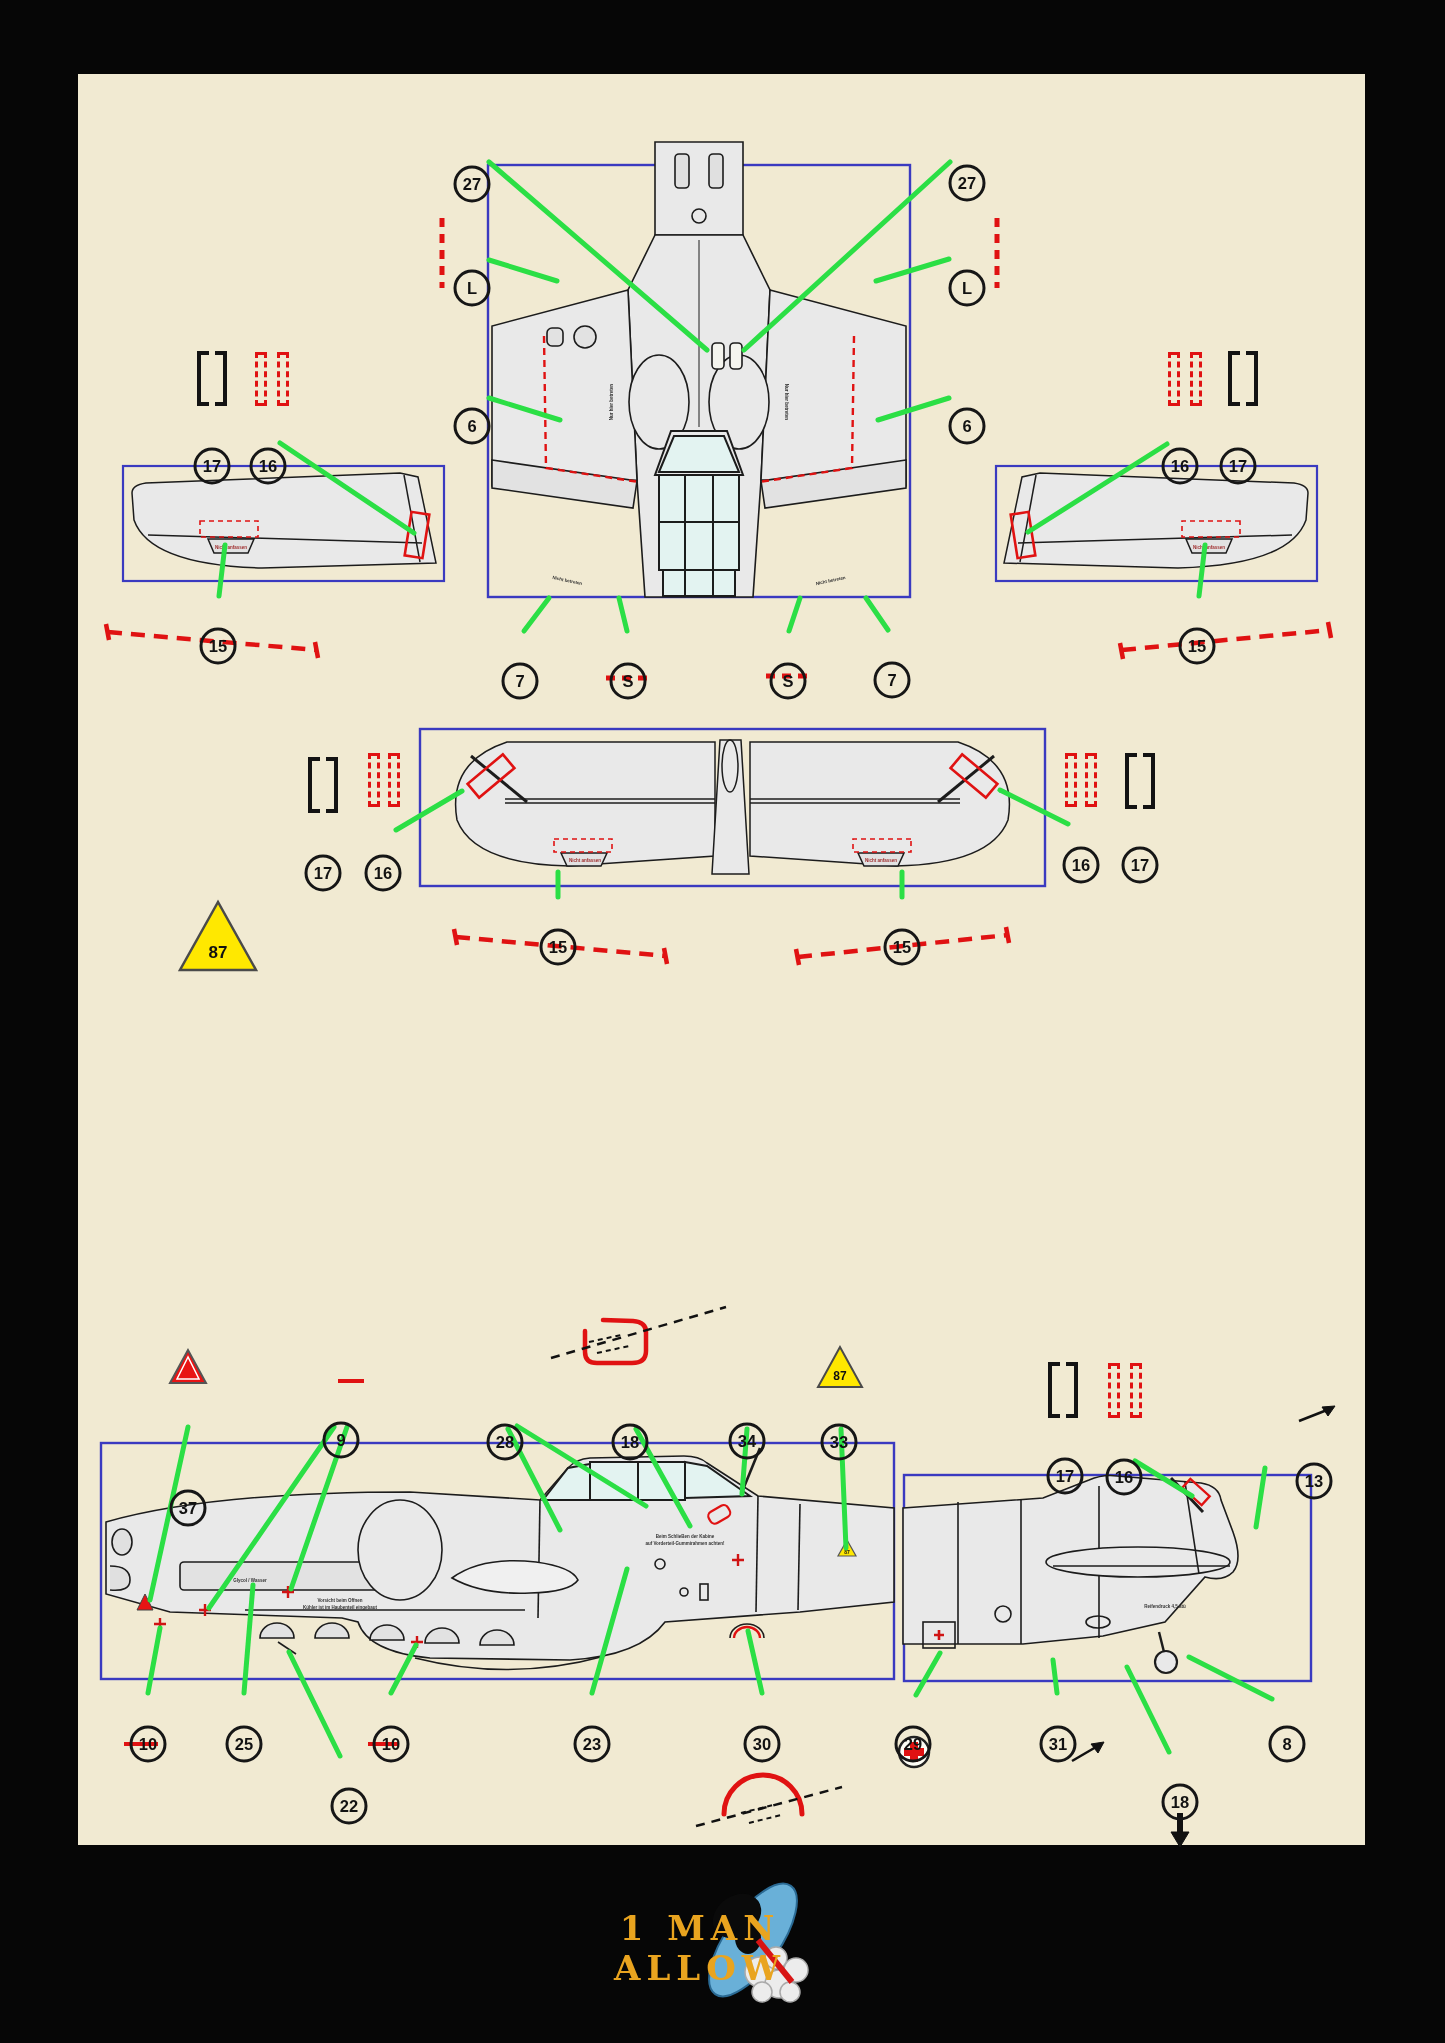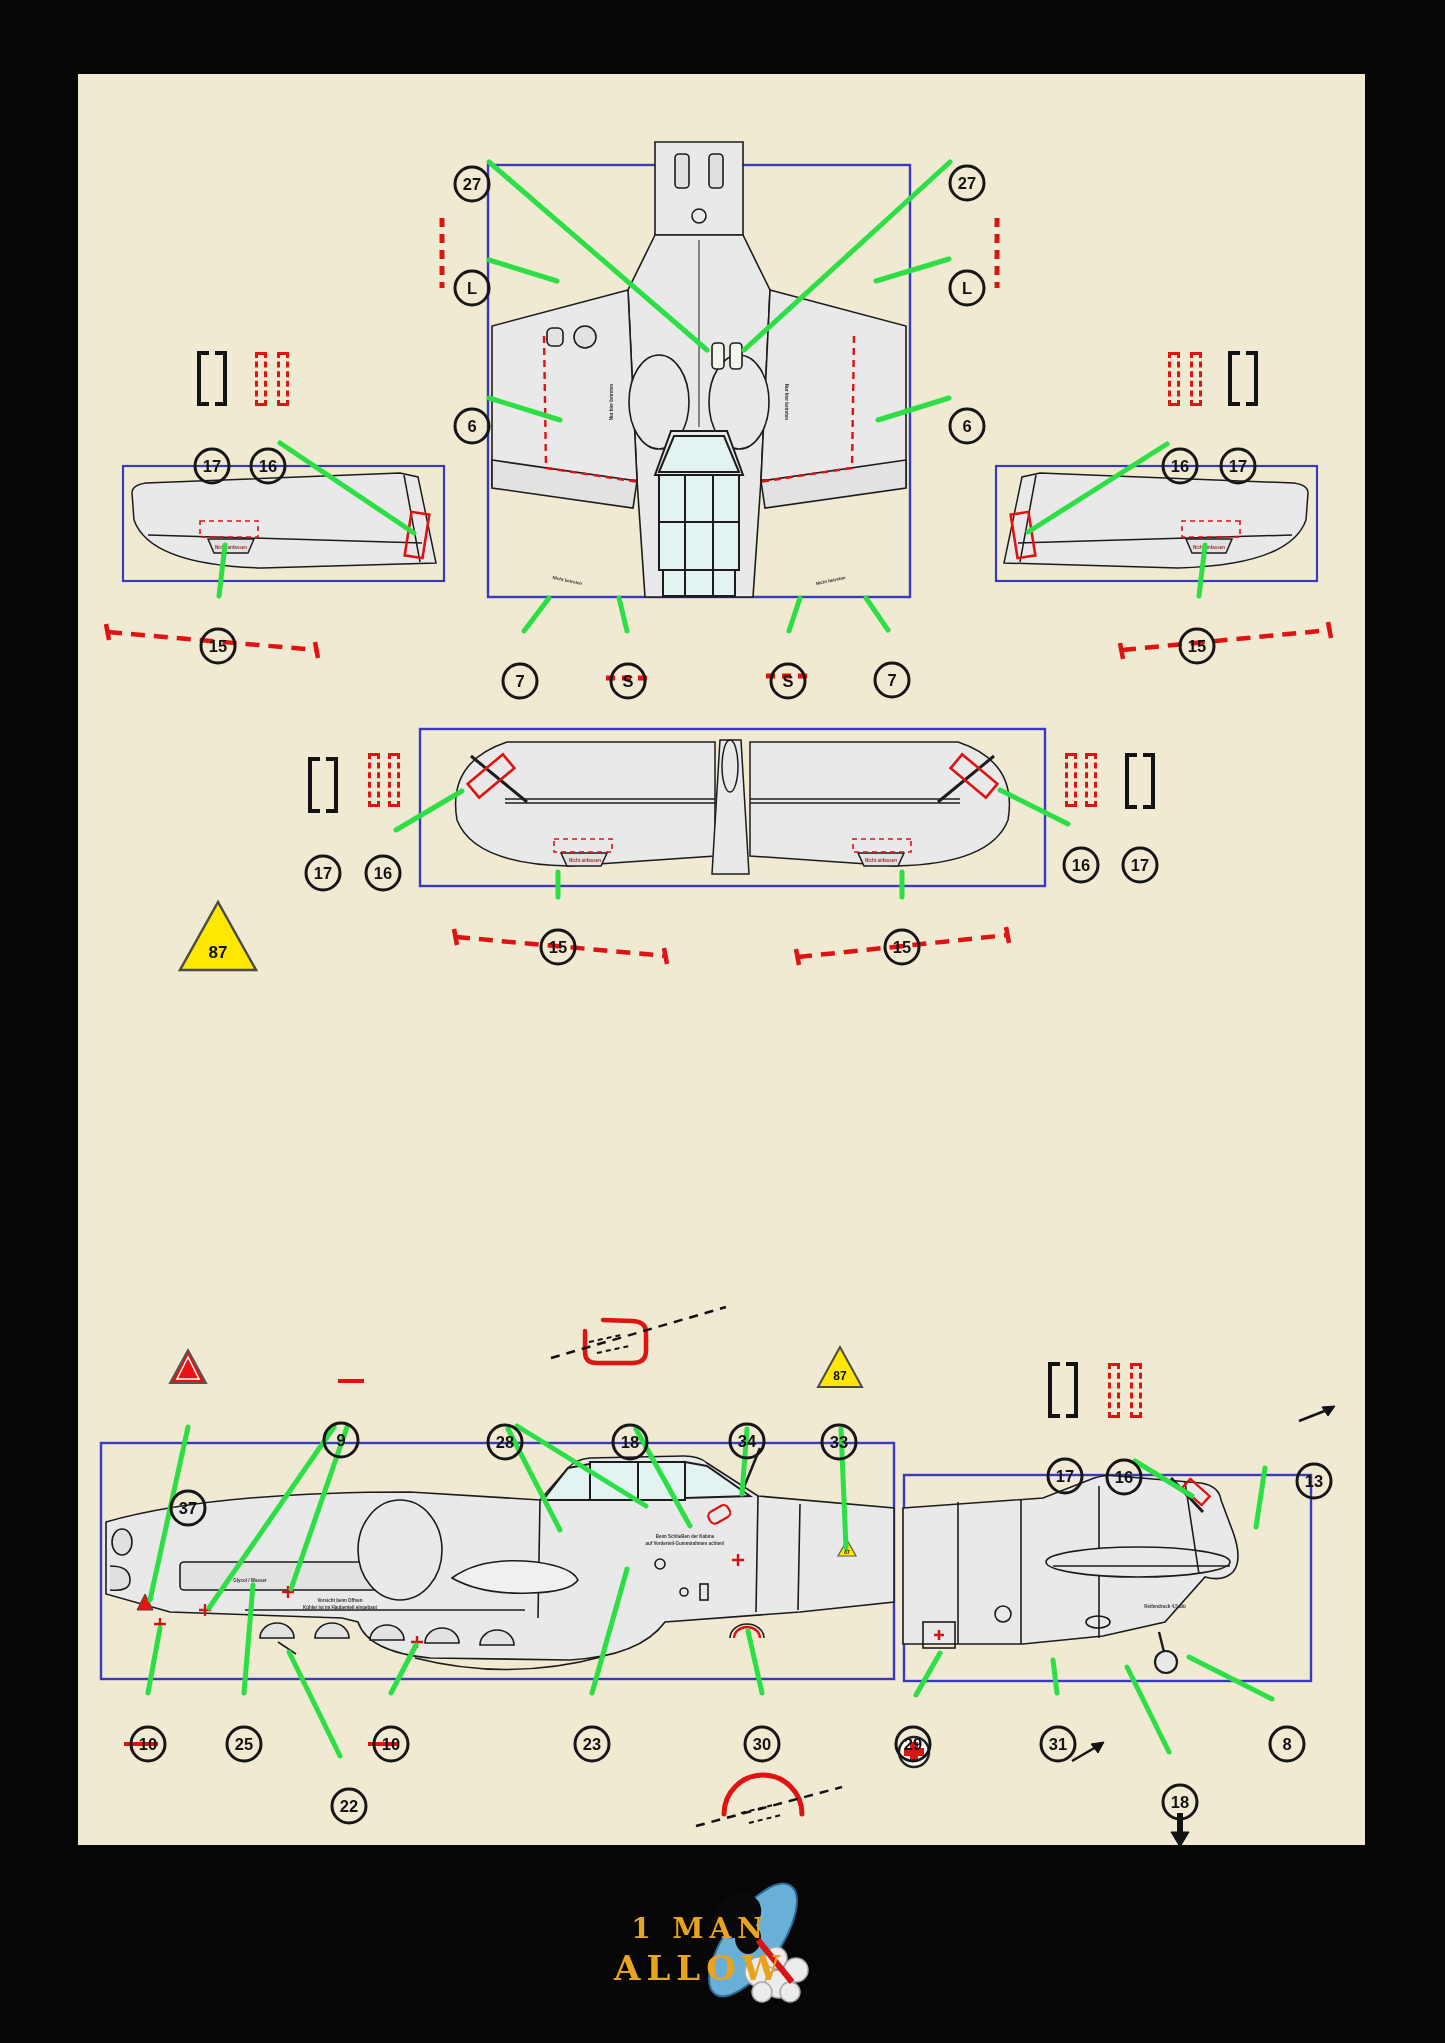--- a/index.html
+++ b/index.html
@@ -499,15 +499,15 @@
     <g fill="#ececec" stroke="#aaa" stroke-width="1.5">
       <circle cx="140" cy="92" r="15"></circle>
         <circle cx="159" cy="104" r="14"></circle>
       <circle cx="176" cy="90" r="12"></circle>
         <circle cx="156" cy="78" r="11"></circle>
       <circle cx="142" cy="112" r="10"></circle>
         <circle cx="170" cy="112" r="10"></circle>
     </g>
     <line x1="138" y1="60" x2="172" y2="102" stroke="#d81414" stroke-width="6"></line>
   </svg>
-  <div class="t lay3" style="left:700px;top:1928px;font-family:'DejaVu Serif',serif;font-size:28px;letter-spacing:6px;color:#e9a41f;transform:translate(-50%,-50%)">1 MAN</div>
+  <div class="t lay3" style="left:700px;top:1928px;font-family:'DejaVu Serif',serif;font-size:34px;letter-spacing:6px;color:#e9a41f;transform:translate(-50%,-50%)">1 MAN</div>
   <div class="t lay3" style="left:700px;top:1968px;font-family:'DejaVu Serif',serif;font-size:34px;letter-spacing:6px;color:#e9a41f;transform:translate(-50%,-50%)">ALLOW</div>
 </div>
 
 </body></html>

